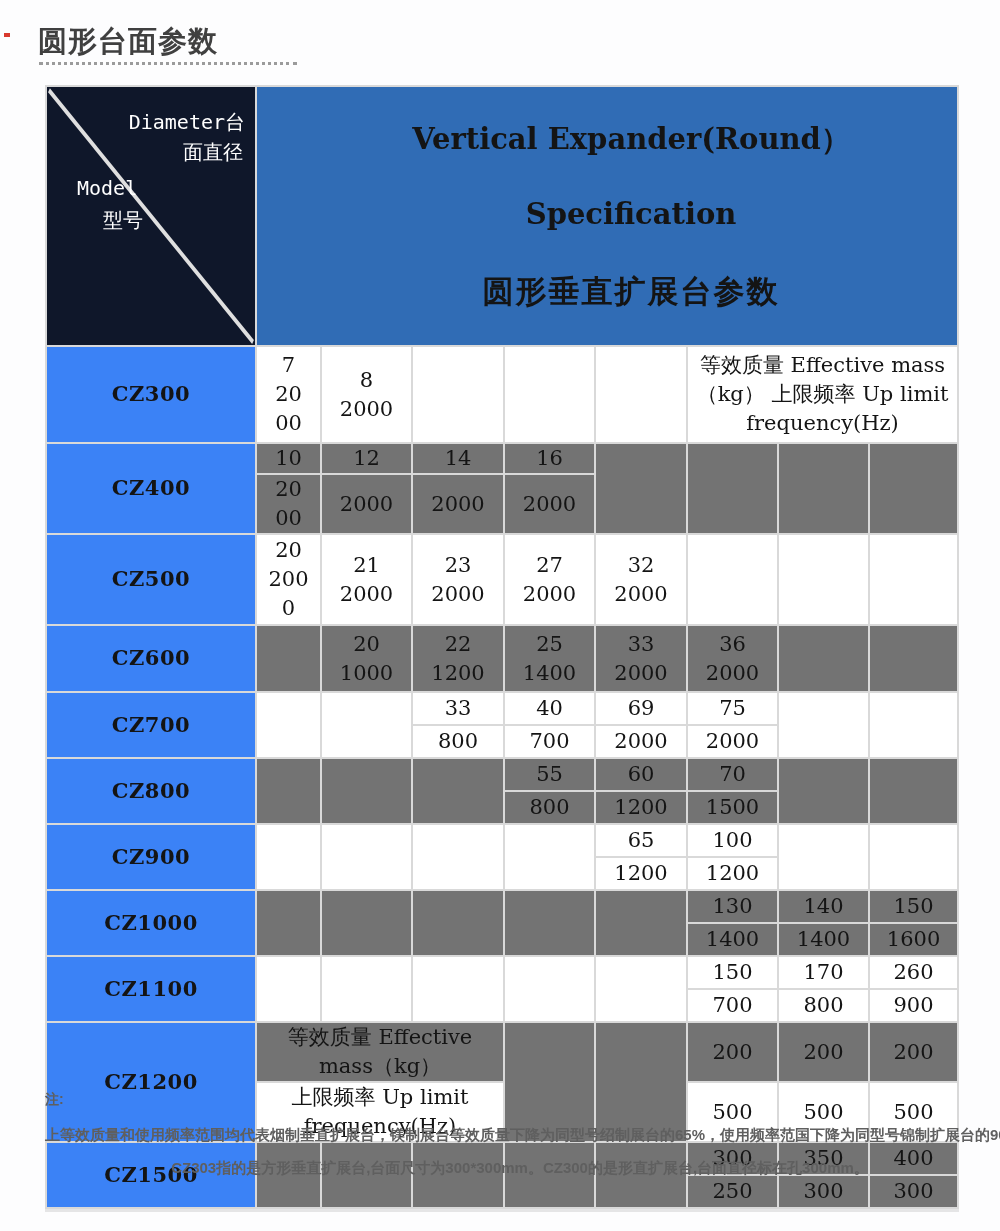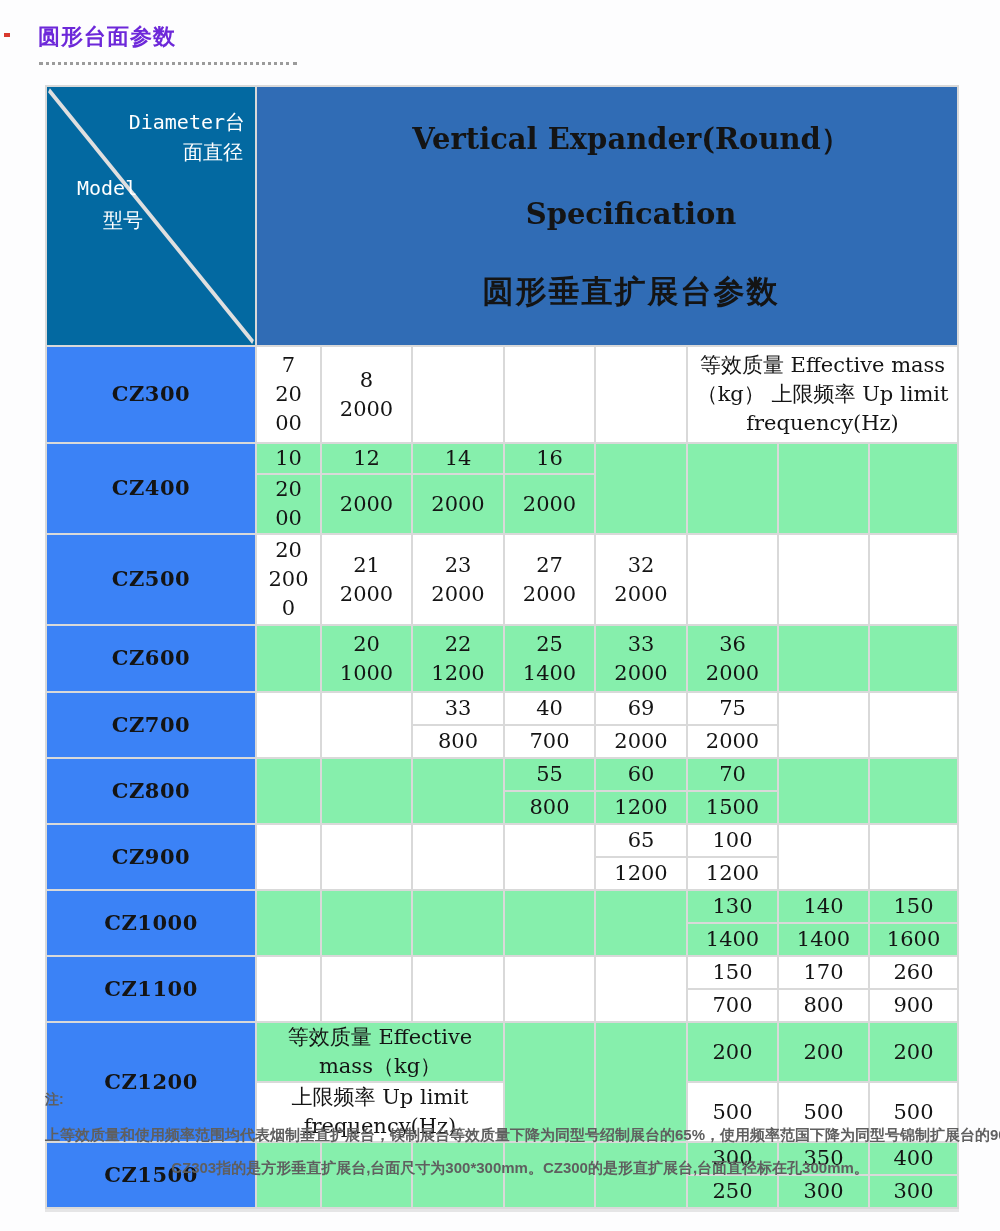--- a/index.html
+++ b/index.html
@@ -9,21 +9,21 @@
     font-family:"Liberation Sans", sans-serif;
     position:relative;
     overflow:hidden;
   }
   .red-mark {
     position:absolute; left:4px; top:33px; width:6px; height:4px;
     background:#d93a2e;
   }
   .page-title {
     position:absolute; left:38px; top:22px;
-    font-size:22px; font-weight:bold; color:#6d28d9; letter-spacing:1px;
+    font-size:29px; font-weight:bold; color:#404040; letter-spacing:1px;
   }
   .title-dots {
     position:absolute; left:39px; top:62px; width:258px; height:0;
     border-bottom:3px dotted #9b9b9b;
   }
   table.spec {
     position:absolute; left:45px; top:85px;
     width:912px;
     border-collapse:collapse; table-layout:fixed;
     box-shadow:0 3px 0 rgba(120,120,120,0.18);
@@ -37,25 +37,25 @@
     vertical-align:middle;
     white-space:pre-line;
     line-height:1.38;
     overflow:hidden;
   }
   td.model-cell {
     background:#3b82f6; color:#ffffff;
     font-weight:bold; font-size:20px; letter-spacing:0.5px;
     vertical-align:middle;
   }
-  td.grey { background:#86efac; }
+  td.grey { background:#737373; }
   td.white { background:#ffffff; }
   td.topval { vertical-align:top; padding-top:5px; }
   td.corner-cell {
-    background:#0369a1; position:relative; padding:0;
+    background:#0f172a; position:relative; padding:0;
   }
   .corner-line { position:absolute; left:0; top:0; width:100%; height:100%; }
   .corner-text {
     position:absolute; color:#ffffff;
     font-family:"DejaVu Sans Mono", monospace;
     font-size:20px; white-space:nowrap;
   }
   .ct-1 { top:22px;  right:10px; }
   .ct-2 { top:52px;  right:12px; }
   .ct-3 { top:88px;  left:30px; }

